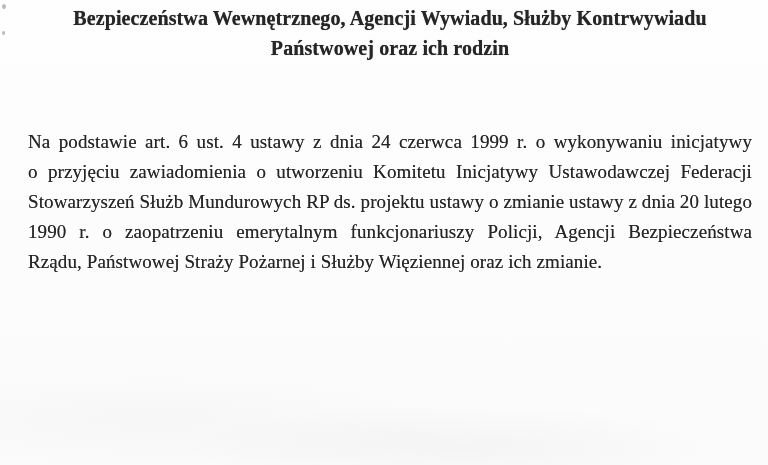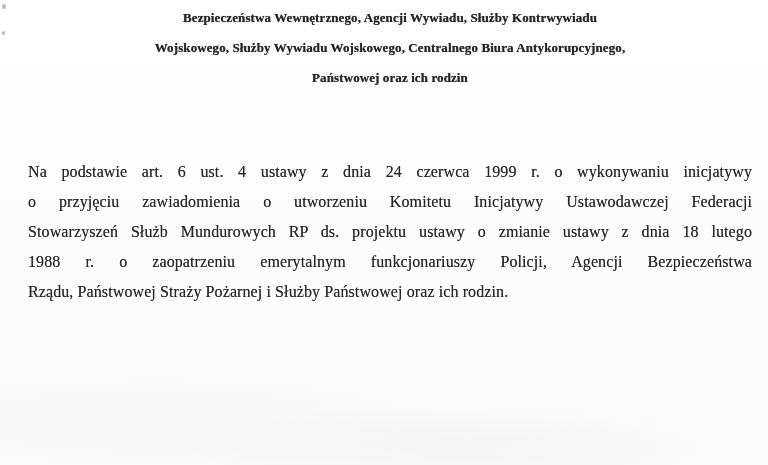--- a/index.html
+++ b/index.html
@@ -23,35 +23,35 @@
   .scan-wrap {
     position: absolute;
     left: 28px;
     top: 0;
     width: 724px;
     filter: blur(0.25px);
   }
   .heading {
     padding-top: 3px;
     font-weight: bold;
-    font-size: 13px;
+    font-size: 20px;
   }
   .heading .line {
     line-height: 30px;
     height: 30px;
     text-align: center;
     white-space: nowrap;
     letter-spacing: 0.1px;
     text-shadow: 0 0 0.7px rgba(30,30,30,0.75);
   }
   .spacer {
     height: 64px;
   }
   .body-par {
-    font-size: 16px;
+    font-size: 19px;
   }
   .body-par .line {
     line-height: 30px;
     height: 30px;
     white-space: nowrap;
     letter-spacing: 0.1px;
     text-shadow: 0 0 0.55px rgba(40,40,40,0.65);
   }
   .body-par .line.just {
     text-align: justify;
@@ -75,28 +75,27 @@
 <body>
 
 <div class="page">
   <span class="speck s1"></span>
   <span class="speck s2"></span>
 
   <div class="scan-wrap">
 
     <div class="heading">
       <div class="line">Bezpieczeństwa Wewnętrznego, Agencji Wywiadu, Służby Kontrwywiadu</div>
-      <div class="line">Wojskowego, Służby Wywiadu Wojskowego, Centralnego Biura Antykorupcyjnego,</div>
       <div class="line">Państwowej oraz ich rodzin</div>
     </div>
 
     <div class="spacer"></div>
 
     <div class="body-par">
       <div class="line just">Na podstawie art. 6 ust. 4 ustawy z dnia 24 czerwca 1999 r. o wykonywaniu inicjatywy</div>
       <div class="line just">o przyjęciu zawiadomienia o utworzeniu Komitetu Inicjatywy Ustawodawczej Federacji</div>
-      <div class="line just">Stowarzyszeń Służb Mundurowych RP ds. projektu ustawy o zmianie ustawy z dnia 18 lutego</div>
-      <div class="line just">1988 r. o zaopatrzeniu emerytalnym funkcjonariuszy Policji, Agencji Bezpieczeństwa</div>
-      <div class="line last">Rządu, Państwowej Straży Pożarnej i Służby Państwowej oraz ich rodzin.</div>
+      <div class="line just">Stowarzyszeń Służb Mundurowych RP ds. projektu ustawy o zmianie ustawy z dnia 20 lutego</div>
+      <div class="line just">1990 r. o zaopatrzeniu emerytalnym funkcjonariuszy Policji, Agencji Bezpieczeństwa</div>
+      <div class="line last">Rządu, Państwowej Straży Pożarnej i Służby Więziennej oraz ich zmianie.</div>
     </div>
 
   </div>
 </div>
 
 </body></html>

